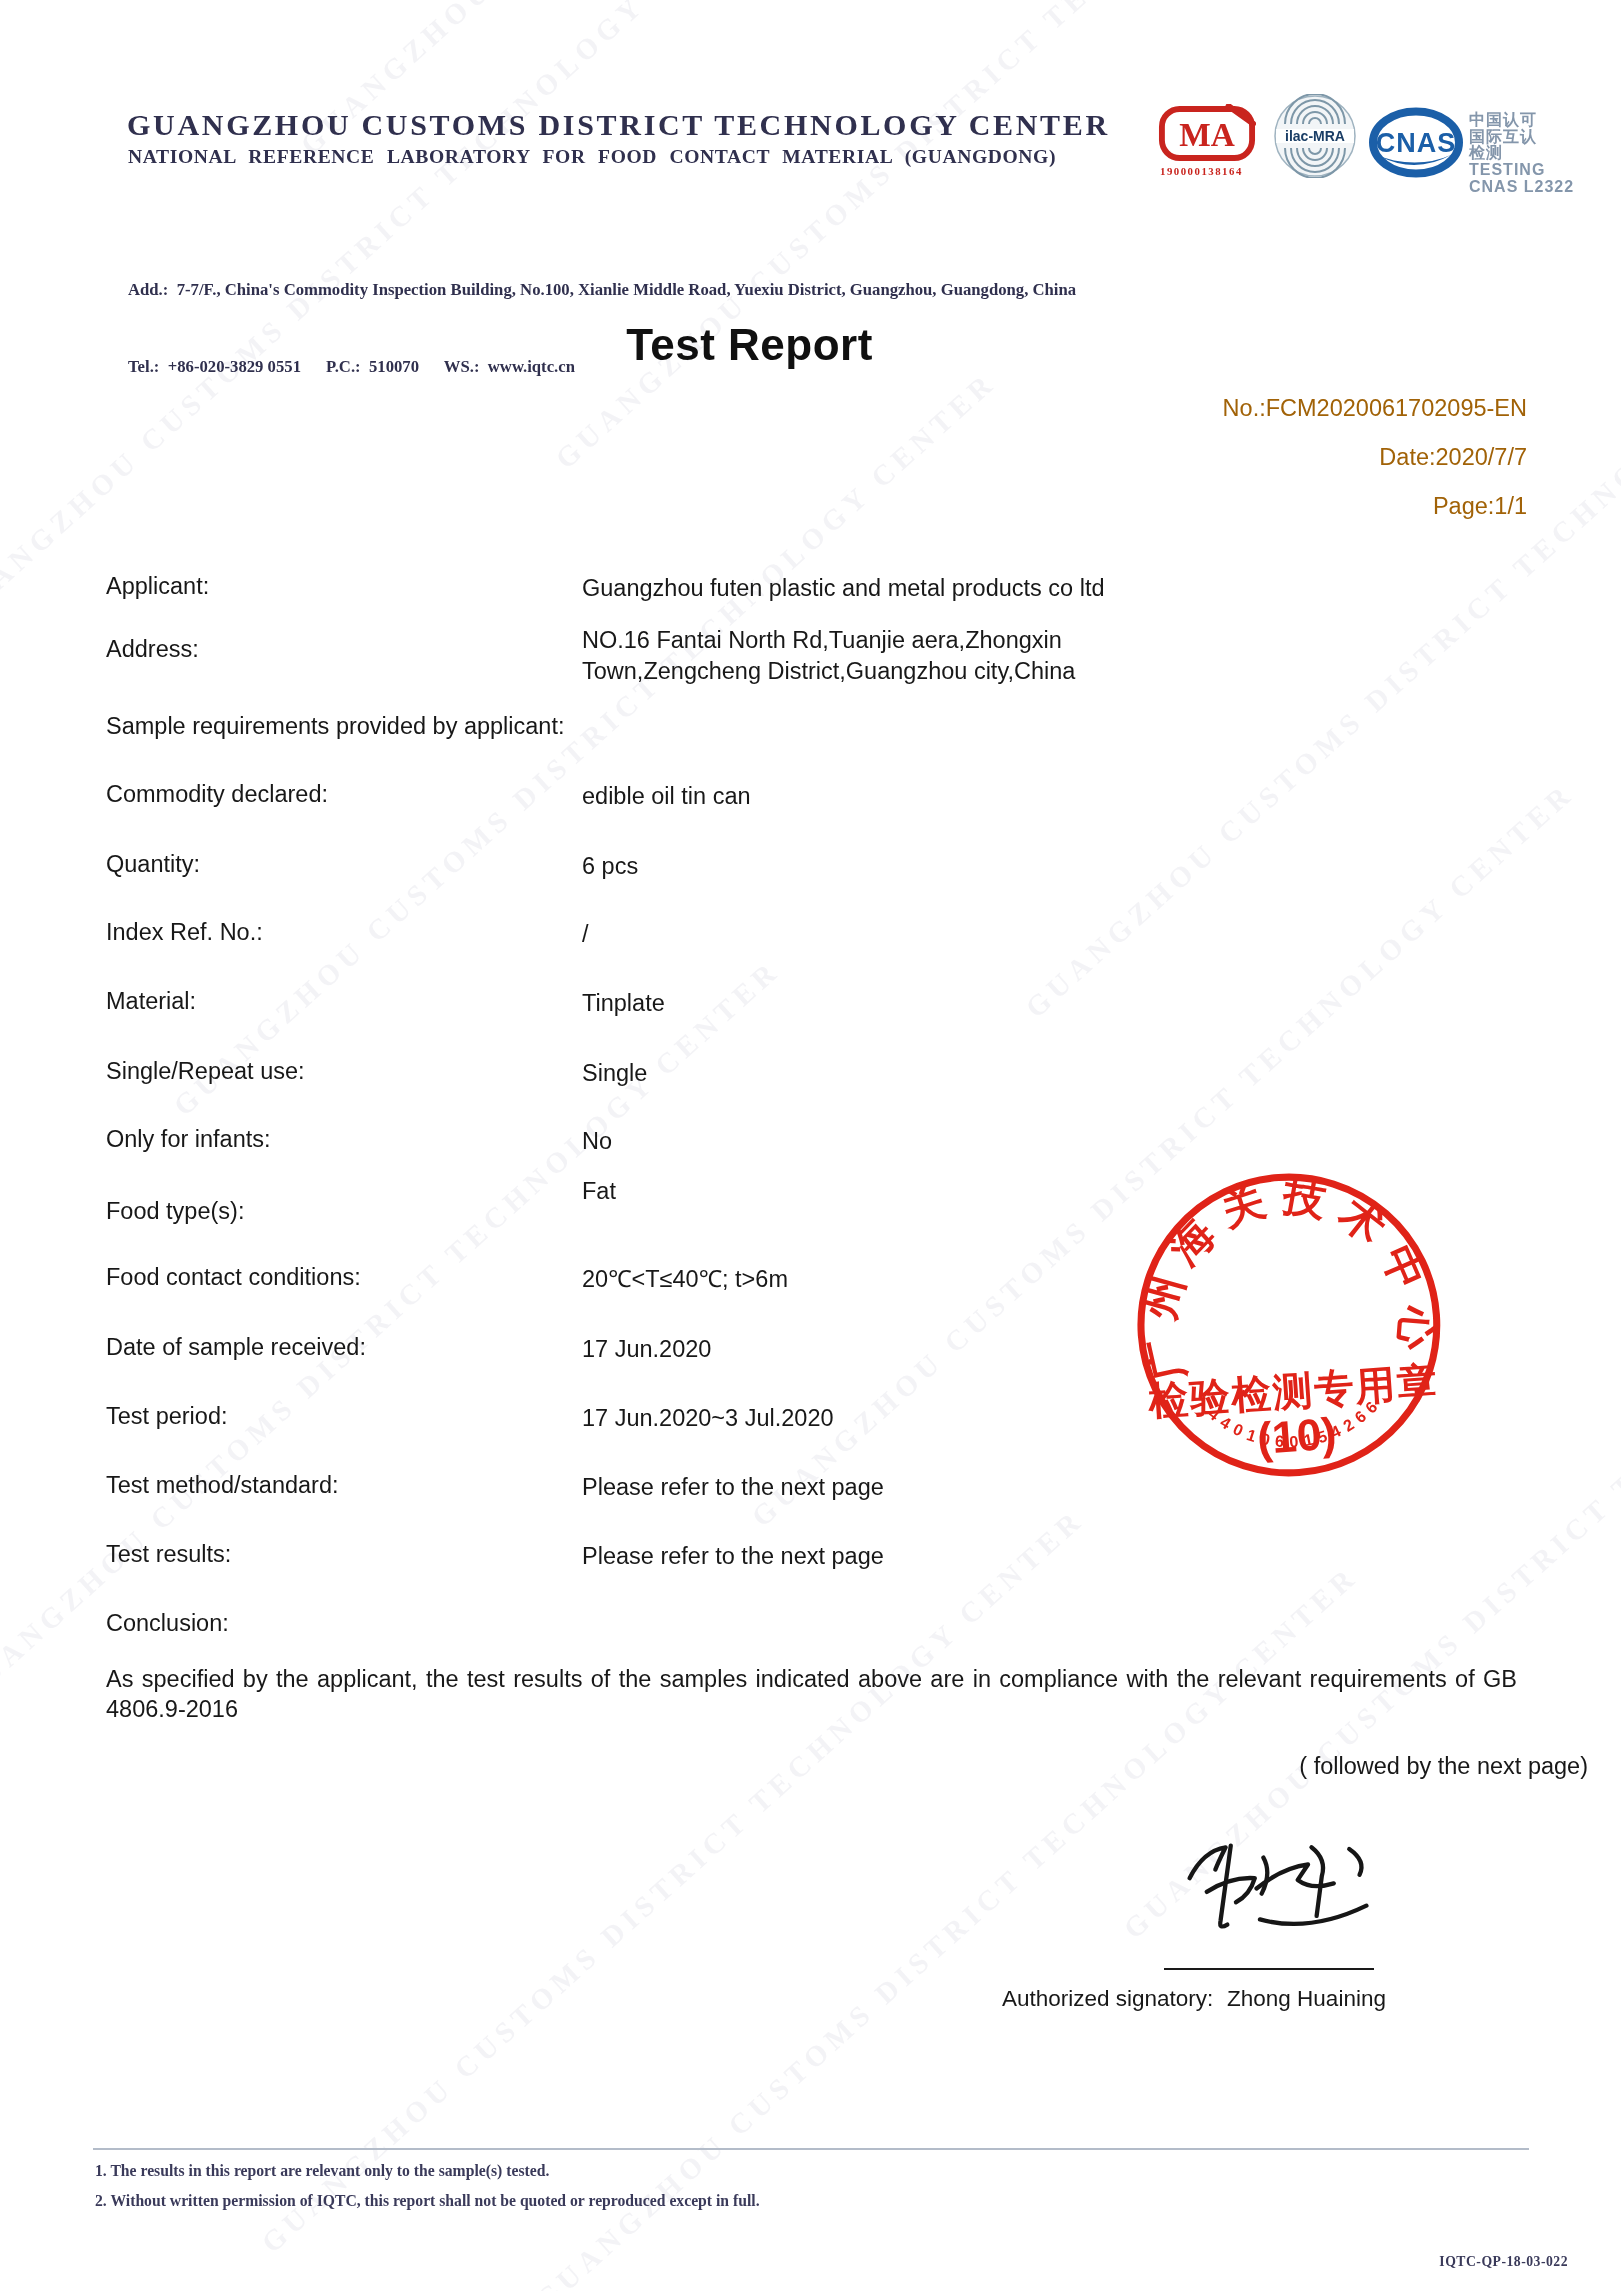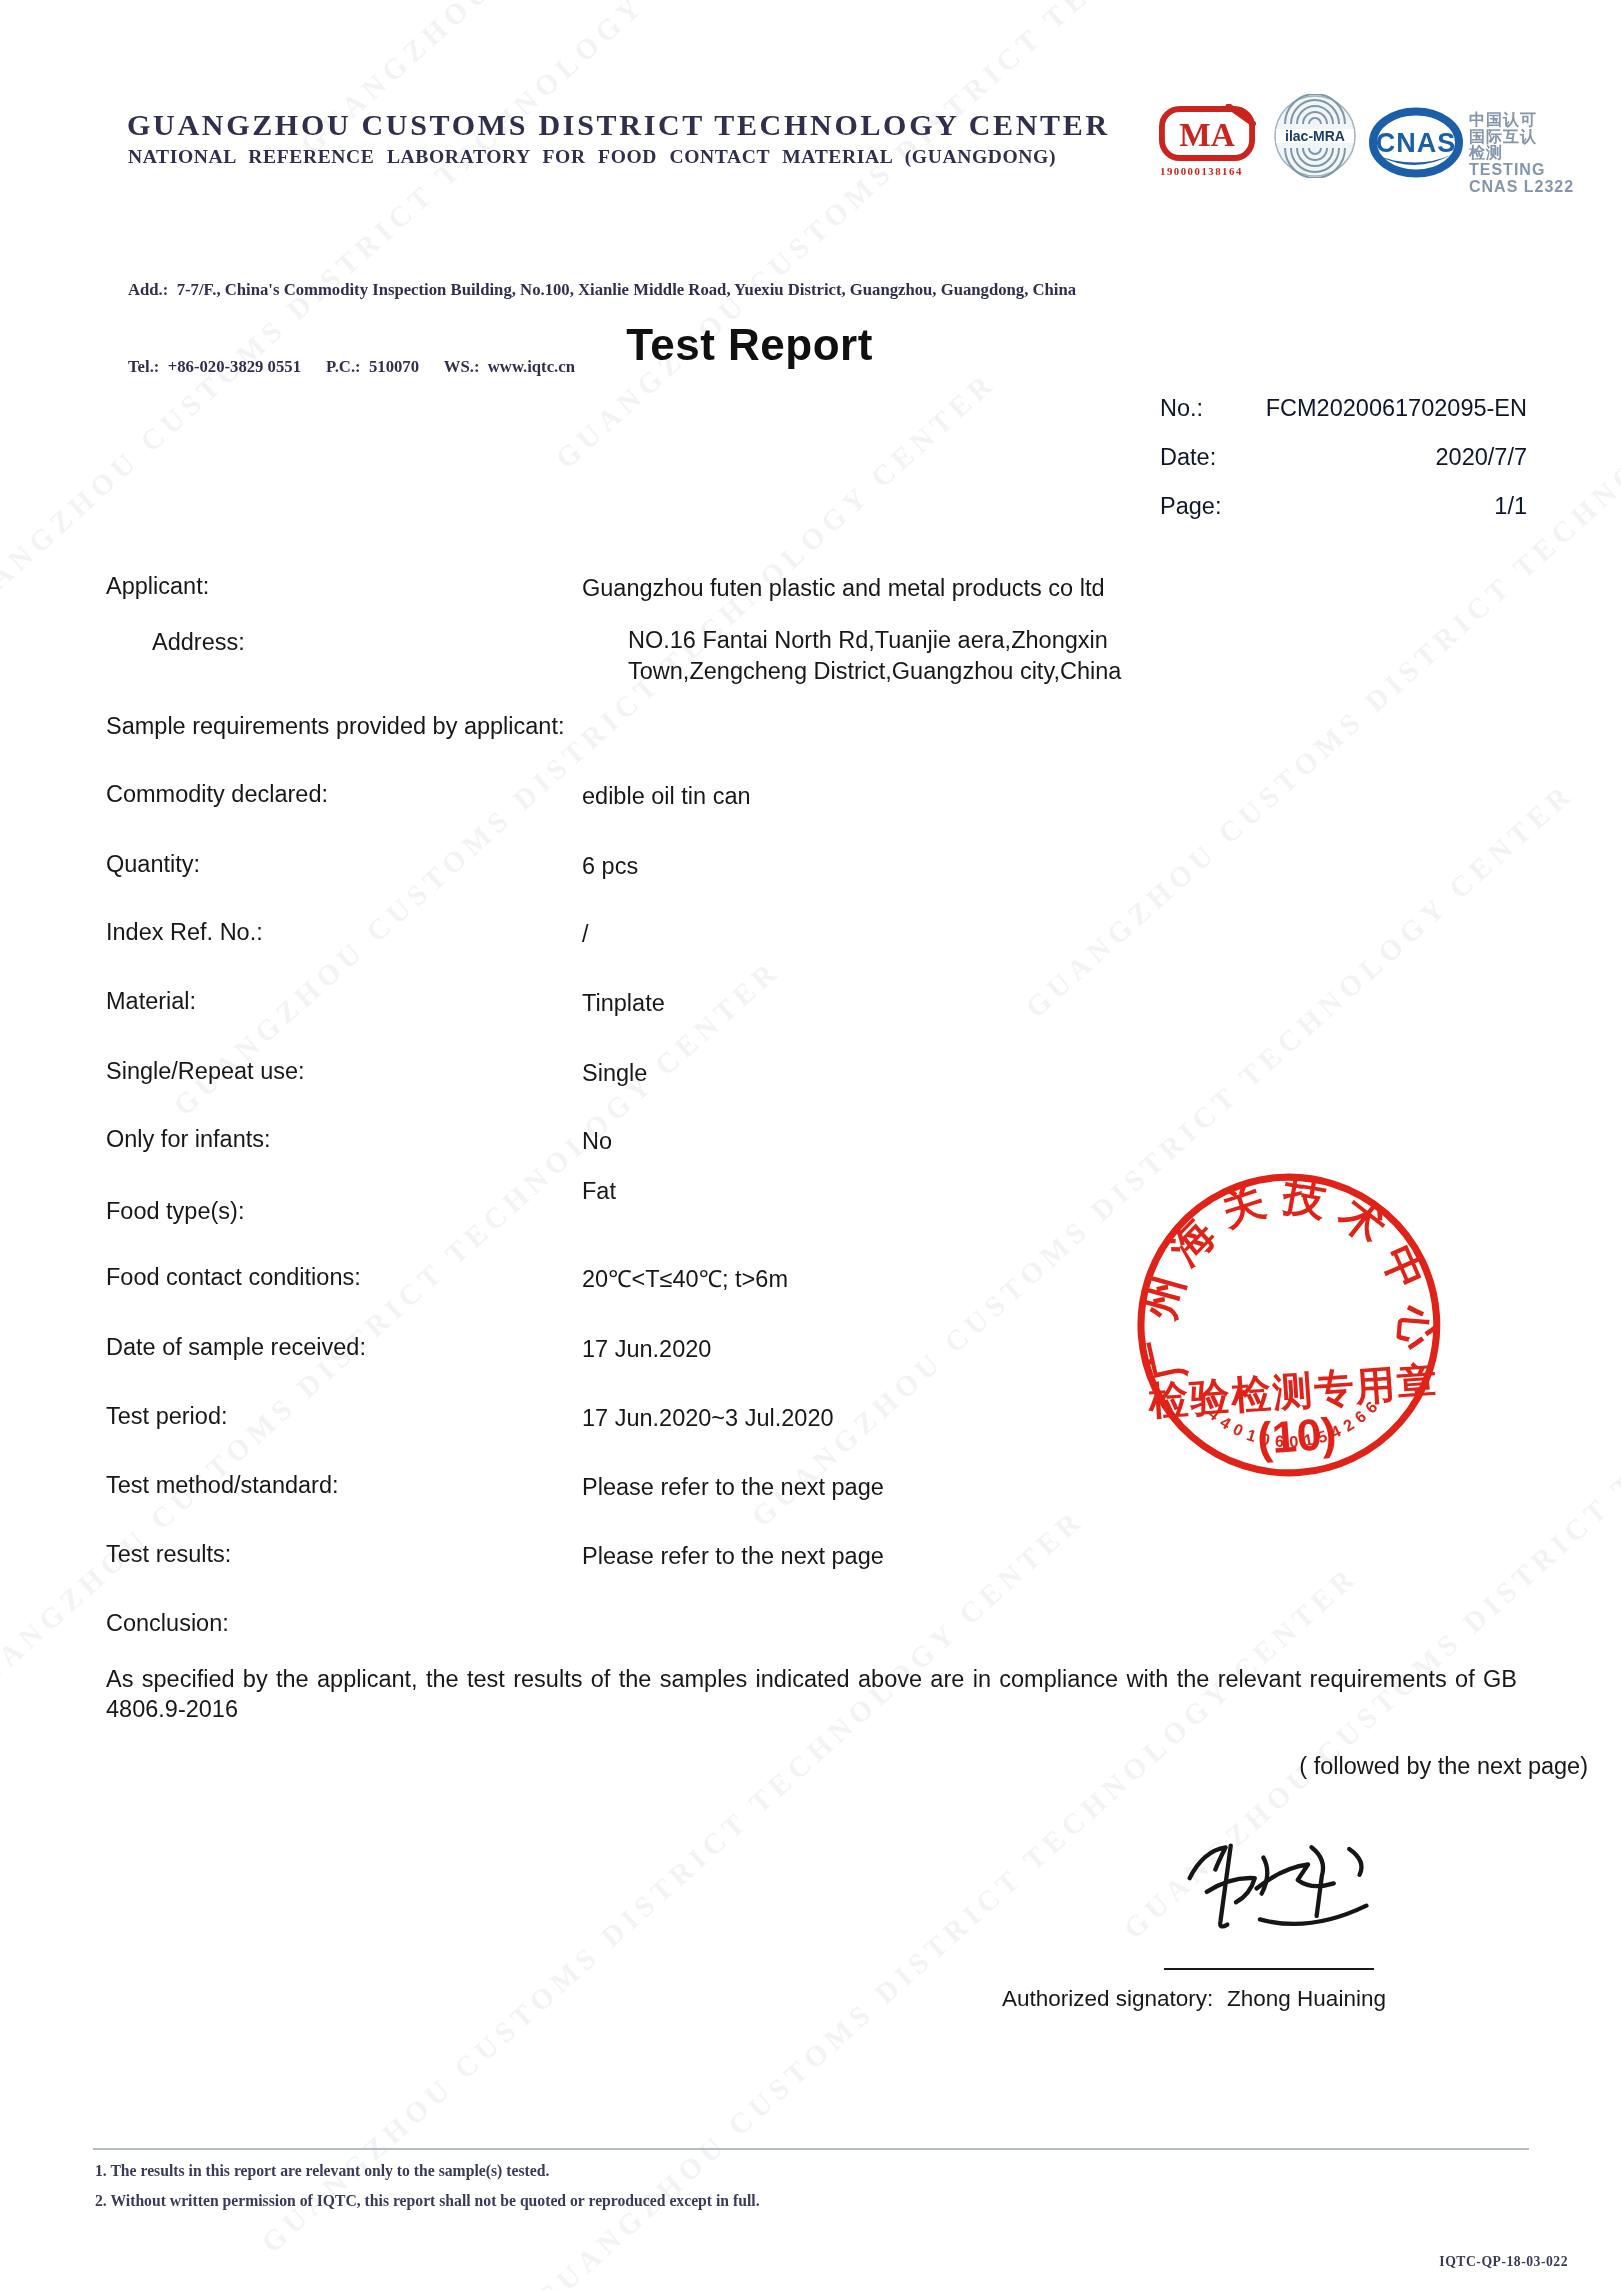--- a/index.html
+++ b/index.html
@@ -22,26 +22,26 @@
   .cma-num{left:1160px;top:165px;font-family:"Liberation Serif",serif;font-weight:bold;font-size:10.8px;
         letter-spacing:1.5px;color:#c9241e;}
   .logo-ilac{left:1273px;top:94px;}
   .logo-cnas{left:1368px;top:106px;}
   .cnas-side{left:1469px;top:112px;font-family:"Liberation Sans",sans-serif;font-weight:bold;
         font-size:16px;line-height:16.7px;color:#8496ab;letter-spacing:1px;}
   
   .title{left:0;top:320px;width:1499px;text-align:center;font-size:44px;font-weight:bold;
         letter-spacing:0.5px;color:#101010;}
   .meta{left:1160px;top:395px;width:367px;}
-  .meta-row{display:flex;justify-content:space-between;font-size:23.5px;height:49px;color:#0f172a;}
+  .meta-row{display:flex;justify-content:flex-end;font-size:23.5px;height:49px;color:#a16207;}
   
   .row{position:absolute;left:106px;width:1417px;font-size:23.5px;color:#181818;}
   .row .lbl{display:inline-block;width:476px;vertical-align:top;}
   .row .val{display:inline-block;width:921px;vertical-align:top;line-height:1.33;}
-  .lbl-mid{position:relative;top:4px;margin-left:46px;}
+  .lbl-mid{position:relative;top:11px;}
   .val-raised{position:relative;top:-21.6px;}
   .para{left:106px;top:1664px;width:1411px;font-size:23.5px;line-height:30px;text-align:justify;color:#181818;}
   .followed{left:0;top:1753px;width:1588px;text-align:right;font-size:23.5px;color:#181818;}
   
   .stampwrap{left:1132px;top:1168px;transform:rotate(-4deg);}
   
   .sigwrap{left:1181px;top:1831px;}
   .sigline{left:1164px;top:1968px;width:210px;border-bottom:2px solid #1a1a1a;height:0;}
   .sigcap{left:1002px;top:1986px;width:412px;font-size:22.5px;color:#181818;white-space:nowrap;}
   .sigcap .nm{margin-left:13.7px;}

